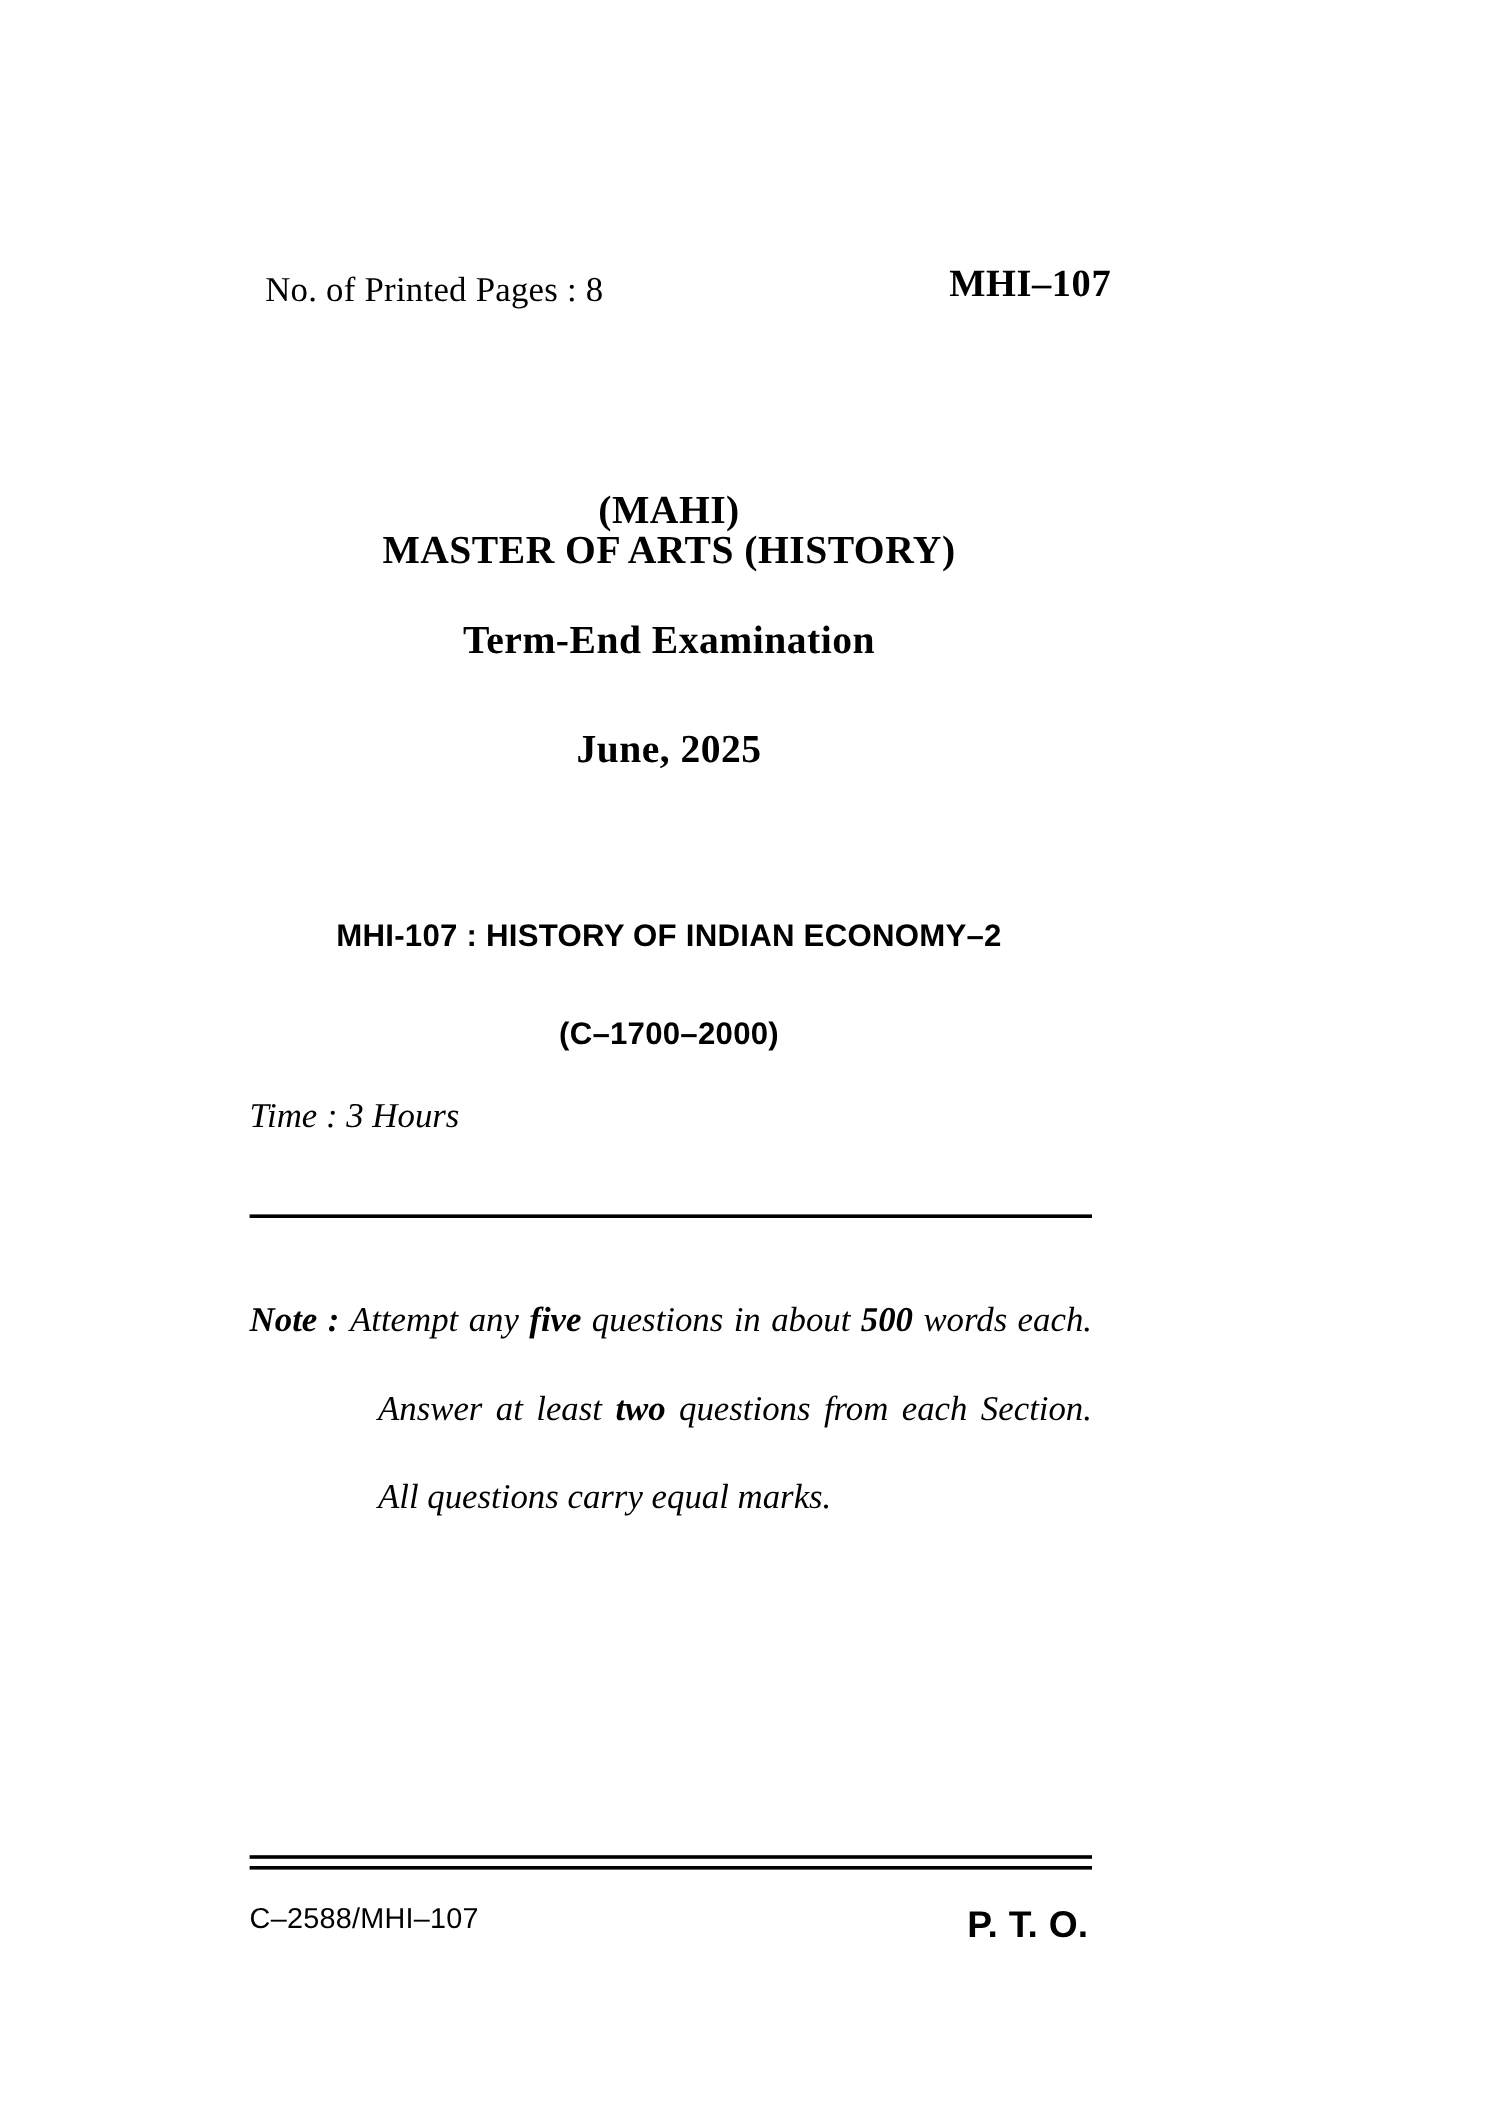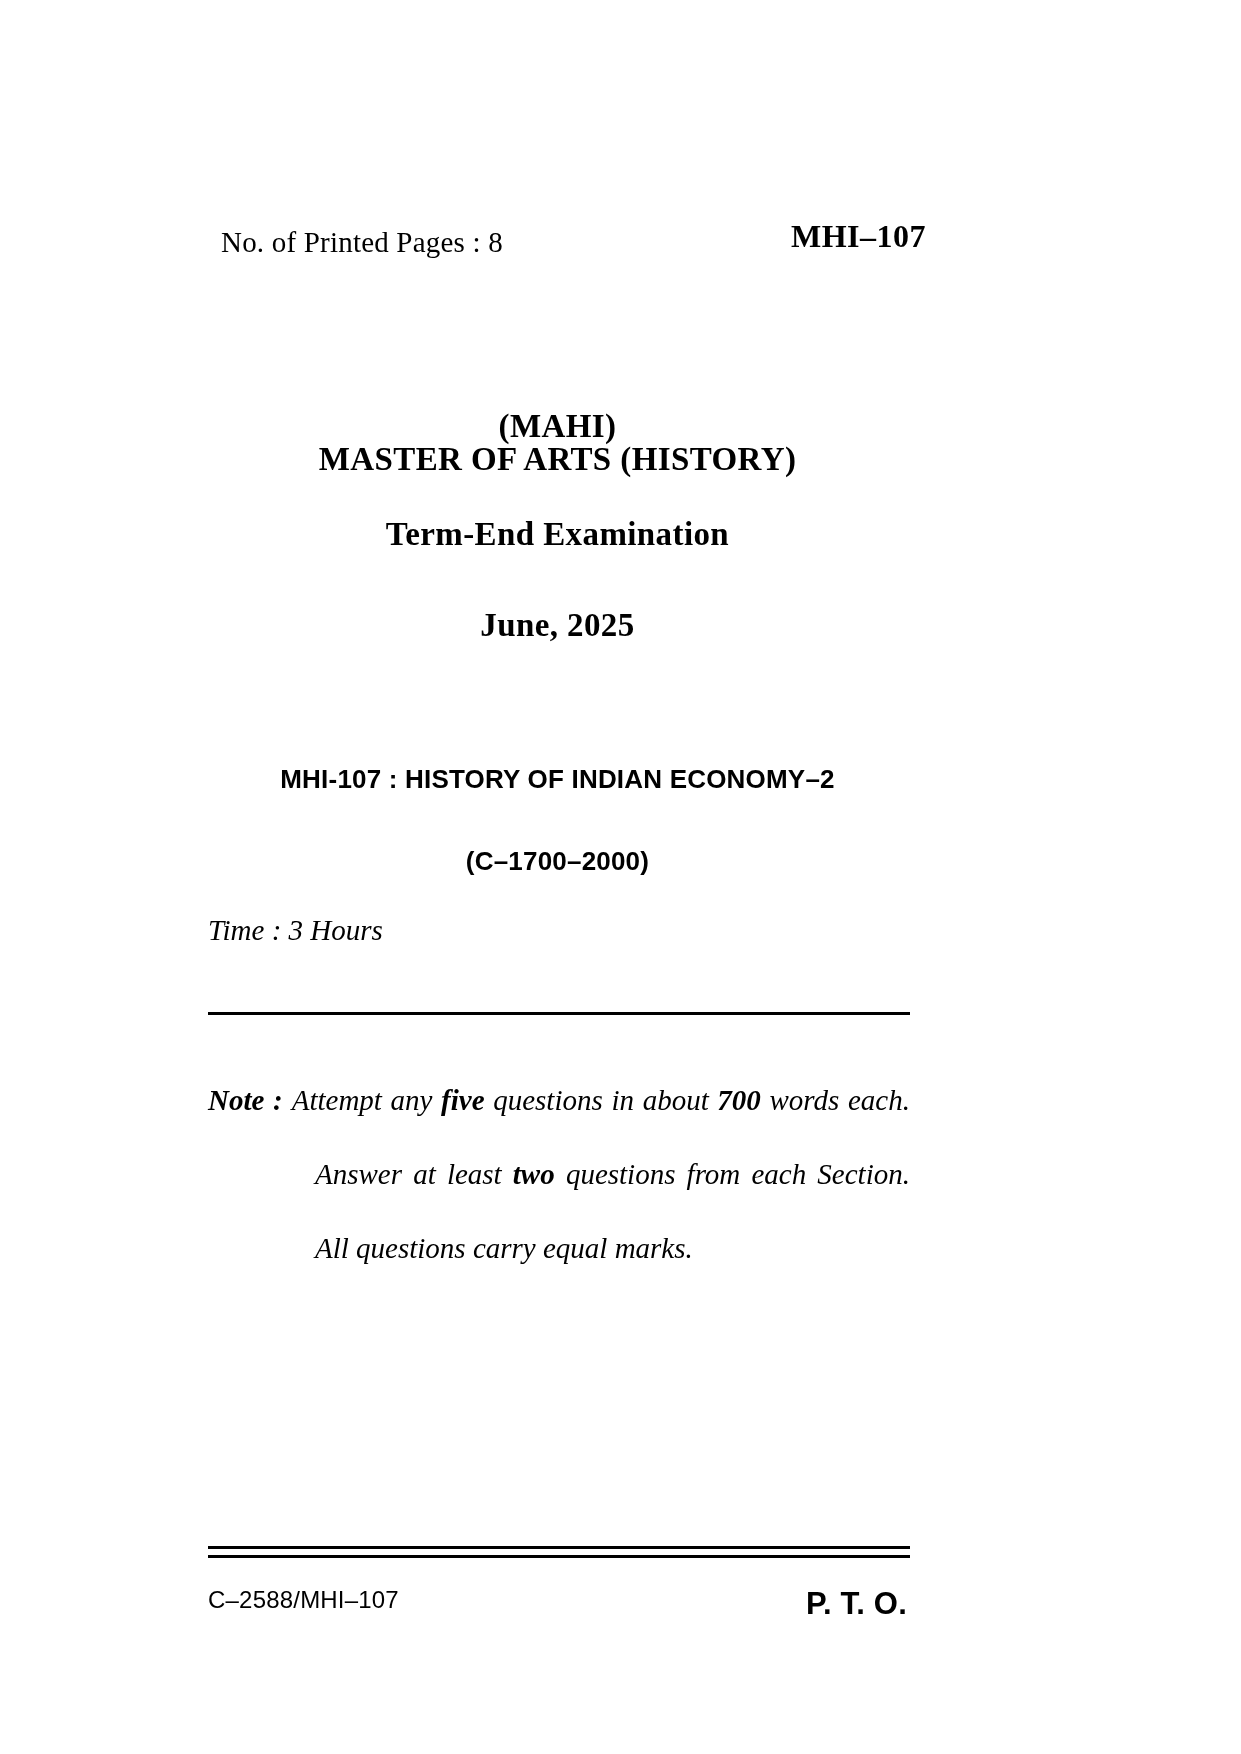--- a/index.html
+++ b/index.html
@@ -228,21 +228,21 @@
       <div class="subject-line s2">(C–1700–2000)</div>
     </div>
 
     <div class="meta-row">
       <div class="meta-time">Time : 3 Hours</div>
     </div>
 
     <div class="rule-single"></div>
 
     <div class="note-block">
-      <p class="note-para"><span class="note-label">Note :</span><span>Attempt any </span><b>five</b><span> questions in about </span><b>700</b><span> words each. Answer at least </span><b>two</b><span> questions from each Section. All questions carry equal marks.</span></p>
+      <p class="note-para"><span class="note-label">Note :</span><span>Attempt any </span><b>five</b><span> questions in about </span><b>500</b><span> words each. Answer at least </span><b>two</b><span> questions from each Section. All questions carry equal marks.</span></p>
     </div>
 
     <div class="rule-double"></div>
 
     <div class="footer-row">
       <div class="footer-left">C–2588/MHI–107</div>
       <div class="footer-right">P. T. O.</div>
     </div>
 
   </div>

